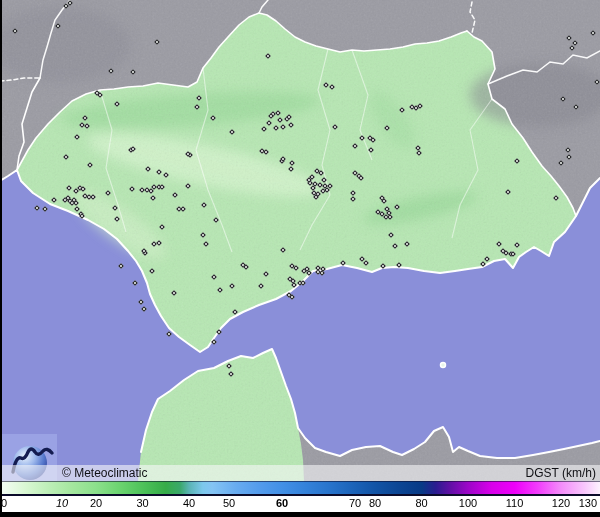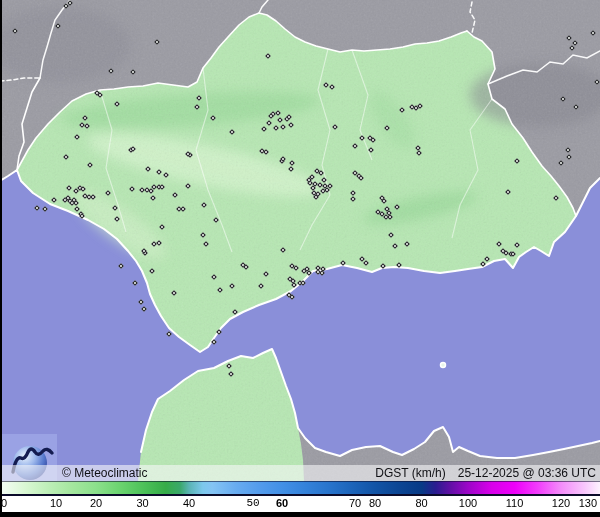--- a/index.html
+++ b/index.html
@@ -324,34 +324,33 @@
         <span class="station" style="left: 513px; top: 254px;"></span>
         <span class="station" style="left: 517px; top: 245px;"></span>
         <span class="station" style="left: 229px; top: 366px;"></span>
         <span class="station" style="left: 231px; top: 374px;"></span>
       </div>
 
     <div class="status-bar">
       <span>© Meteoclimatic</span>
       <span class="status-right">
         <span>DGST (km/h)</span>
-        <span>25-12-2025 @ 03:36 UTC</span>
       </span>
     </div>
   </div>
 
   <div class="scalebar" id="scalebar" style="background: linear-gradient(90deg, rgb(242, 253, 242) 0.5%, rgb(216, 247, 210) 4.4%, rgb(188, 238, 182) 8.3%, rgb(164, 230, 158) 12.1%, rgb(140, 224, 140) 16%, rgb(108, 212, 112) 19.9%, rgb(78, 194, 90) 23.8%, rgb(54, 172, 72) 27.6%, rgb(58, 168, 106) 30%, rgb(90, 180, 180) 31.5%, rgb(124, 200, 236) 33.8%, rgb(132, 196, 244) 35.4%, rgb(104, 172, 240) 39.3%, rgb(84, 156, 236) 43.1%, rgb(66, 144, 230) 47%, rgb(52, 130, 218) 50.9%, rgb(40, 116, 204) 54.8%, rgb(28, 100, 186) 58.6%, rgb(18, 84, 166) 62.5%, rgb(12, 70, 148) 66.4%, rgb(8, 58, 134) 70.3%, rgb(42, 28, 144) 72.6%, rgb(94, 16, 164) 74.9%, rgb(156, 6, 200) 78%, rgb(216, 0, 234) 81.9%, rgb(238, 0, 250) 85.8%, rgb(242, 60, 252) 89.6%, rgb(244, 140, 250) 93.5%, rgb(248, 198, 252) 97.4%, rgb(253, 242, 254) 100%);"></div>
   <div class="scale-underline"></div>
   <div class="ticks" id="ticks">
       <span class="tick" style="left: 1px;">0</span>
-      <span class="tick" style="left: 56px; transform: translateX(-50%);">10</span>
+      <span class="tick" style="left: 62px; transform: translateX(-50%); font-style: italic;">10</span>
       <span class="tick" style="left: 96px; transform: translateX(-50%);">20</span>
       <span class="tick" style="left: 142.5px; transform: translateX(-50%);">30</span>
       <span class="tick" style="left: 189px; transform: translateX(-50%);">40</span>
-      <span class="tick" style="left: 253px; transform: translateX(-50%); font-family: Liberation Mono, monospace;">50</span>
+      <span class="tick" style="left: 229px; transform: translateX(-50%);">50</span>
       <span class="tick" style="left: 282px; transform: translateX(-50%); font-weight: bold;">60</span>
       <span class="tick" style="left: 345px; transform: translateX(-50%); margin-left: 10px;">70</span>
       <span class="tick" style="left: 375px; transform: translateX(-50%);">80</span>
       <span class="tick" style="left: 421.5px; transform: translateX(-50%);">80</span>
       <span class="tick" style="left: 468px; transform: translateX(-50%);">100</span>
       <span class="tick" style="left: 514.5px; transform: translateX(-50%);">110</span>
       <span class="tick" style="left: 561px; transform: translateX(-50%);">120</span>
       <span class="tick" style="right: 3px; margin-left: 24px;">130</span>
     </div>
   <div class="bottom-black"></div>

